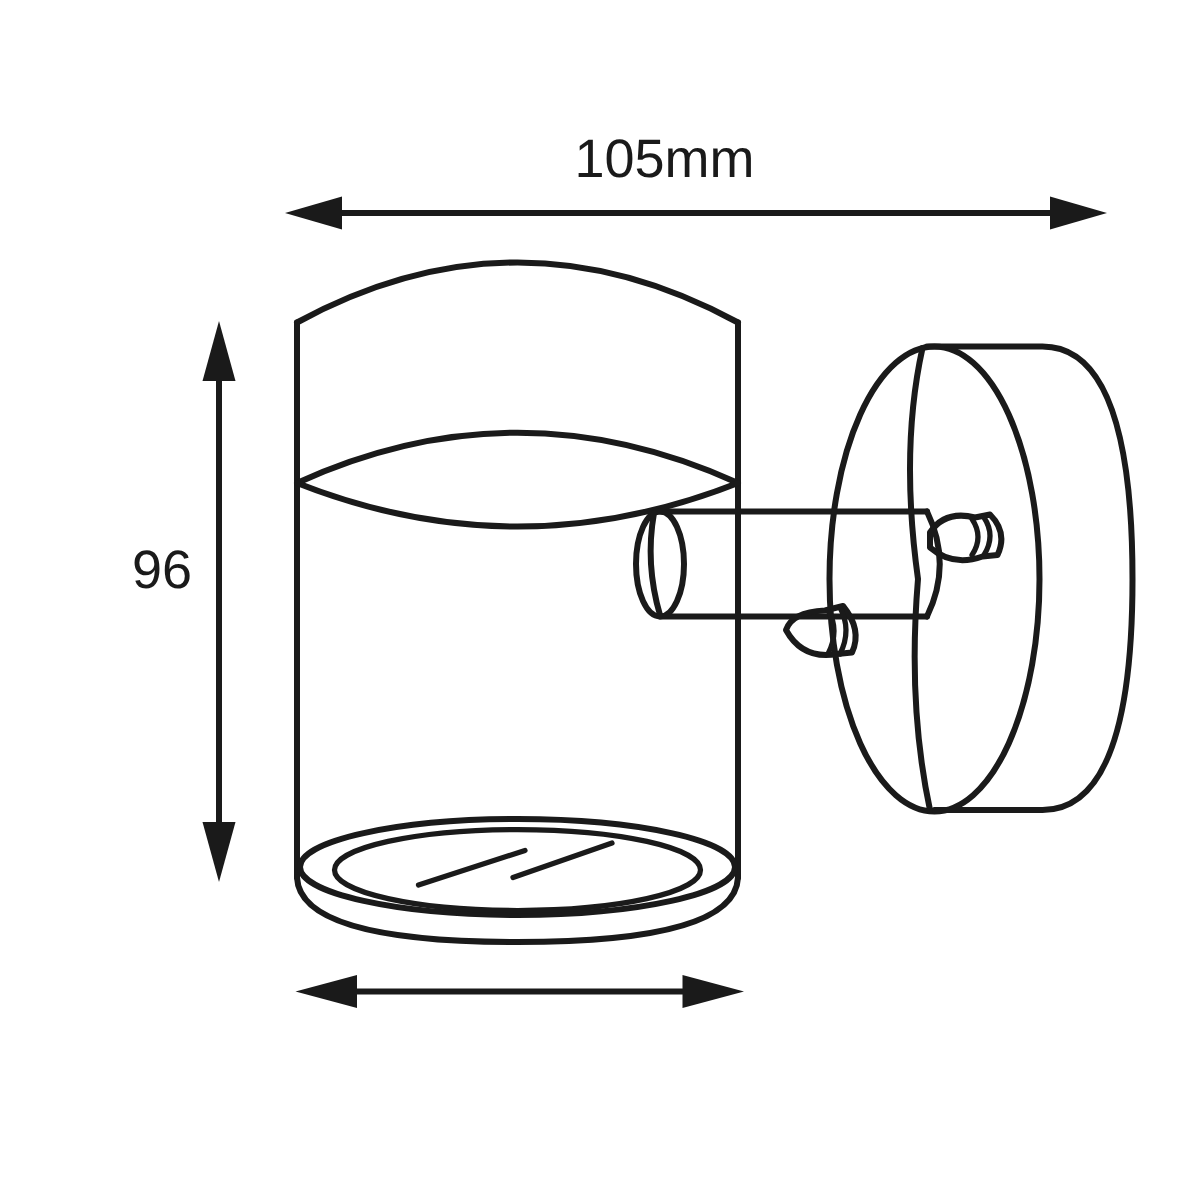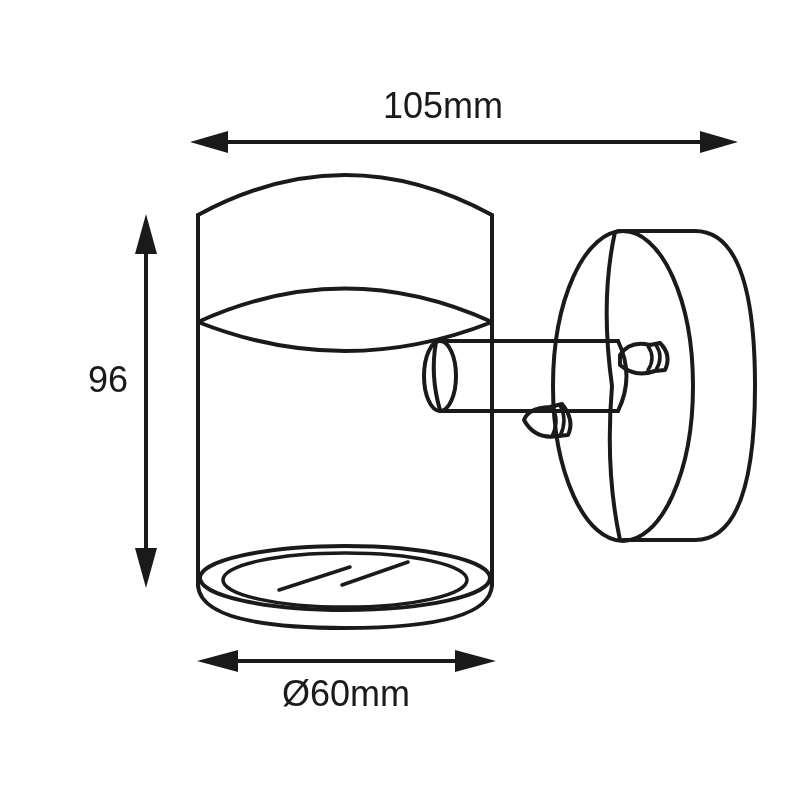--- a/index.html
+++ b/index.html
@@ -82,14 +82,13 @@
       <path class="stroke" d="M524,420 Q528,408 550,407 L562,404 Q575,420 568,435 L558,436 Q535,440 524,420 Z"></path>
       <path class="thin" d="M552,407 Q560,420 552,436"></path>
       <path class="thin" d="M560,405 Q568,420 560,436"></path>
     </g>
   </svg>
 
   <div class="label label-width">105mm</div>
   <div class="label label-height">
     <span>96</span>
   </div>
-  <div class="label label-diameter">Ø60mm</div>
 </div>
 
 </body></html>

